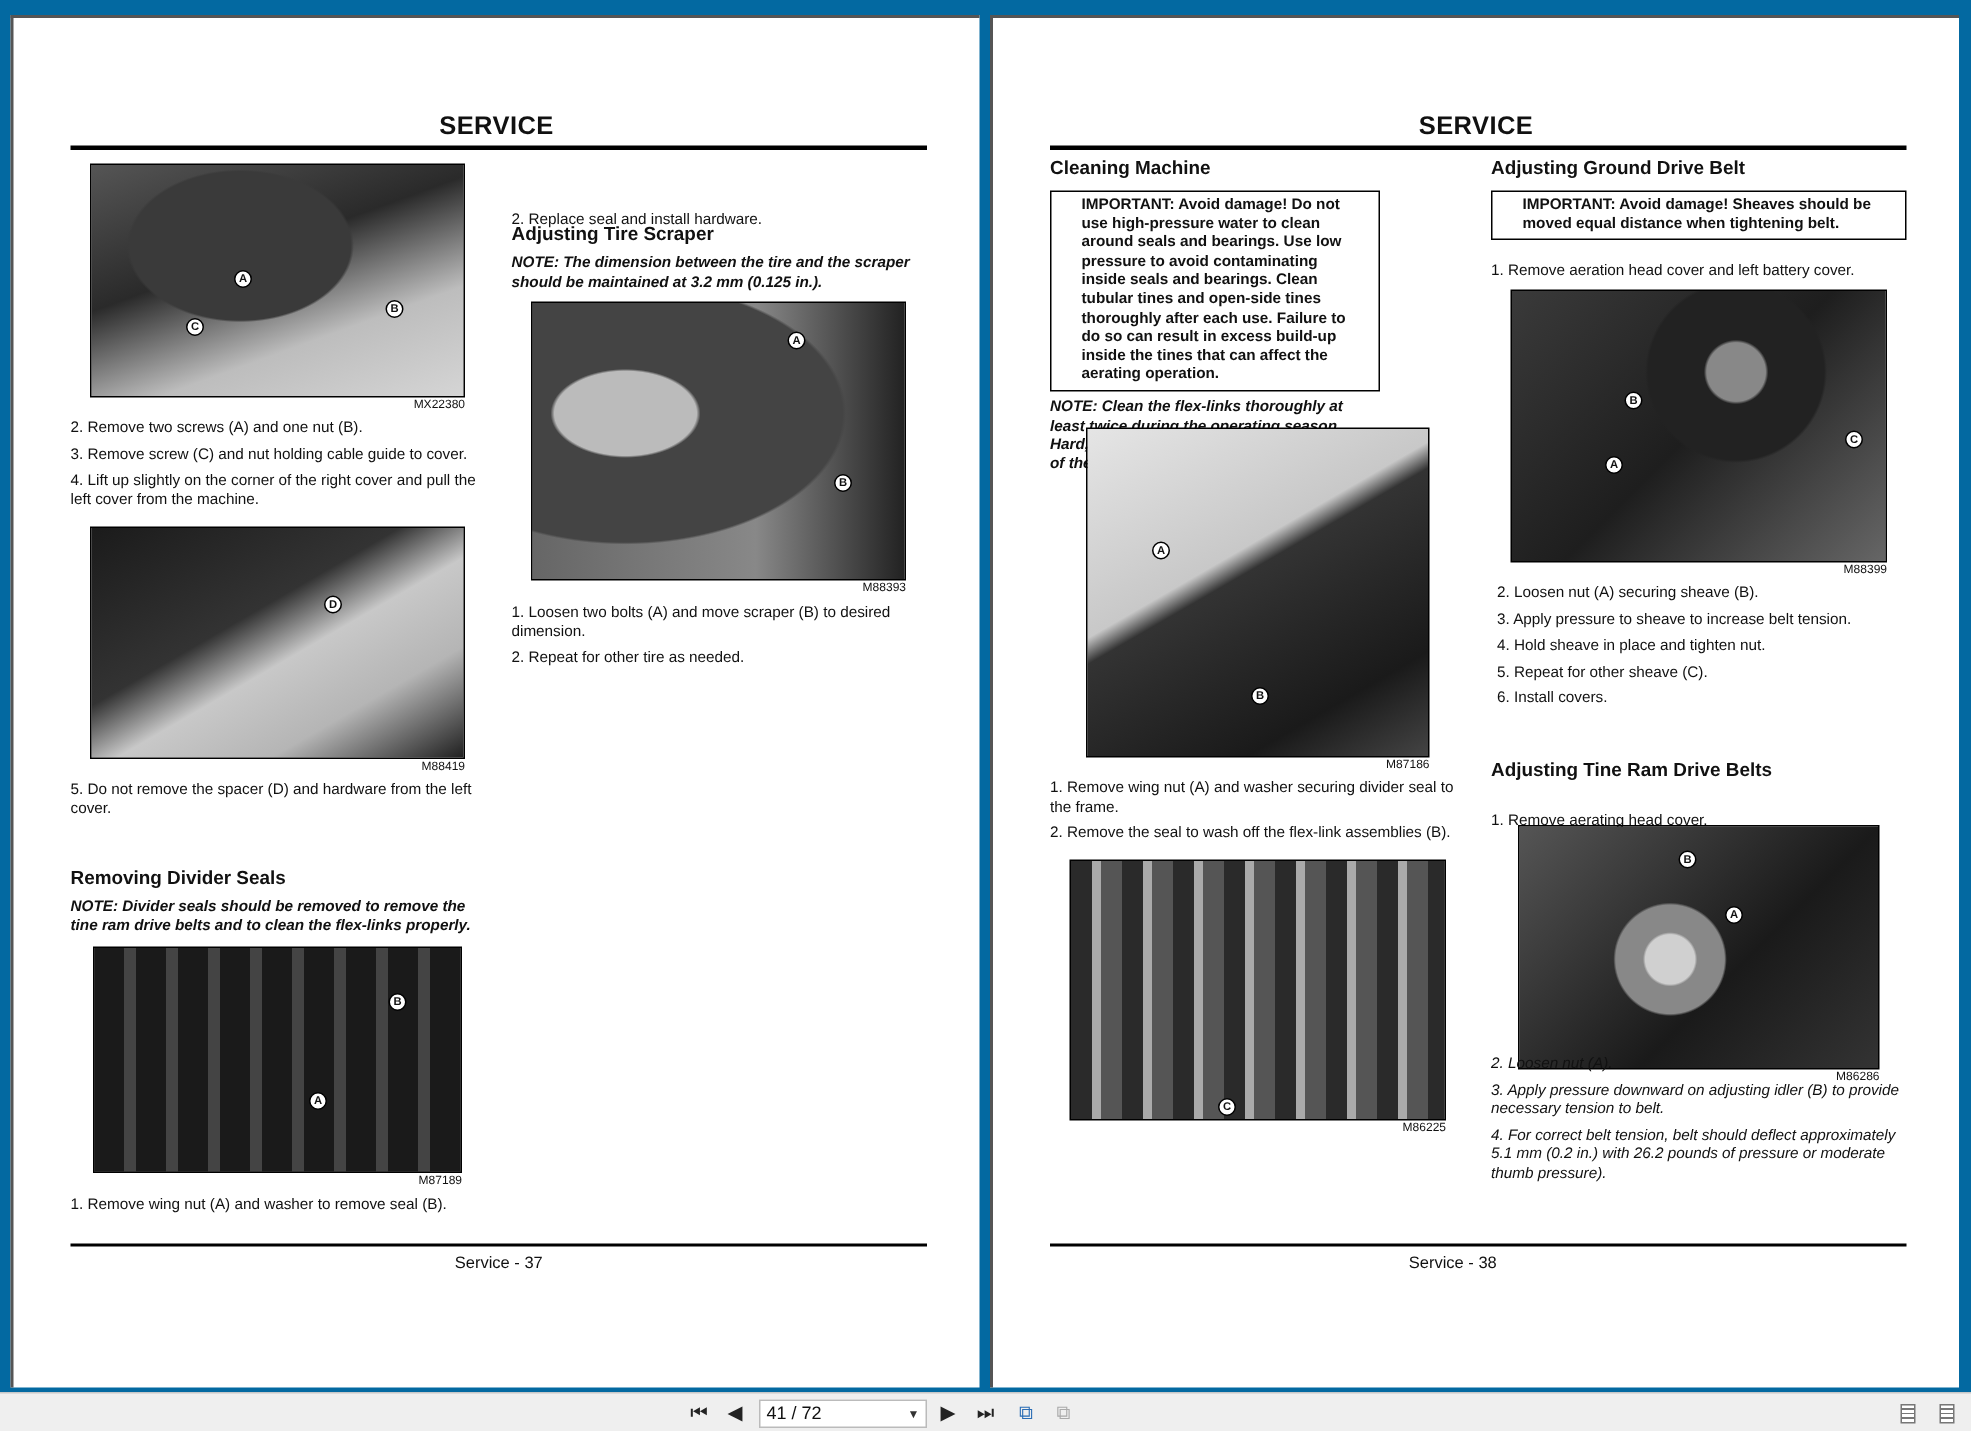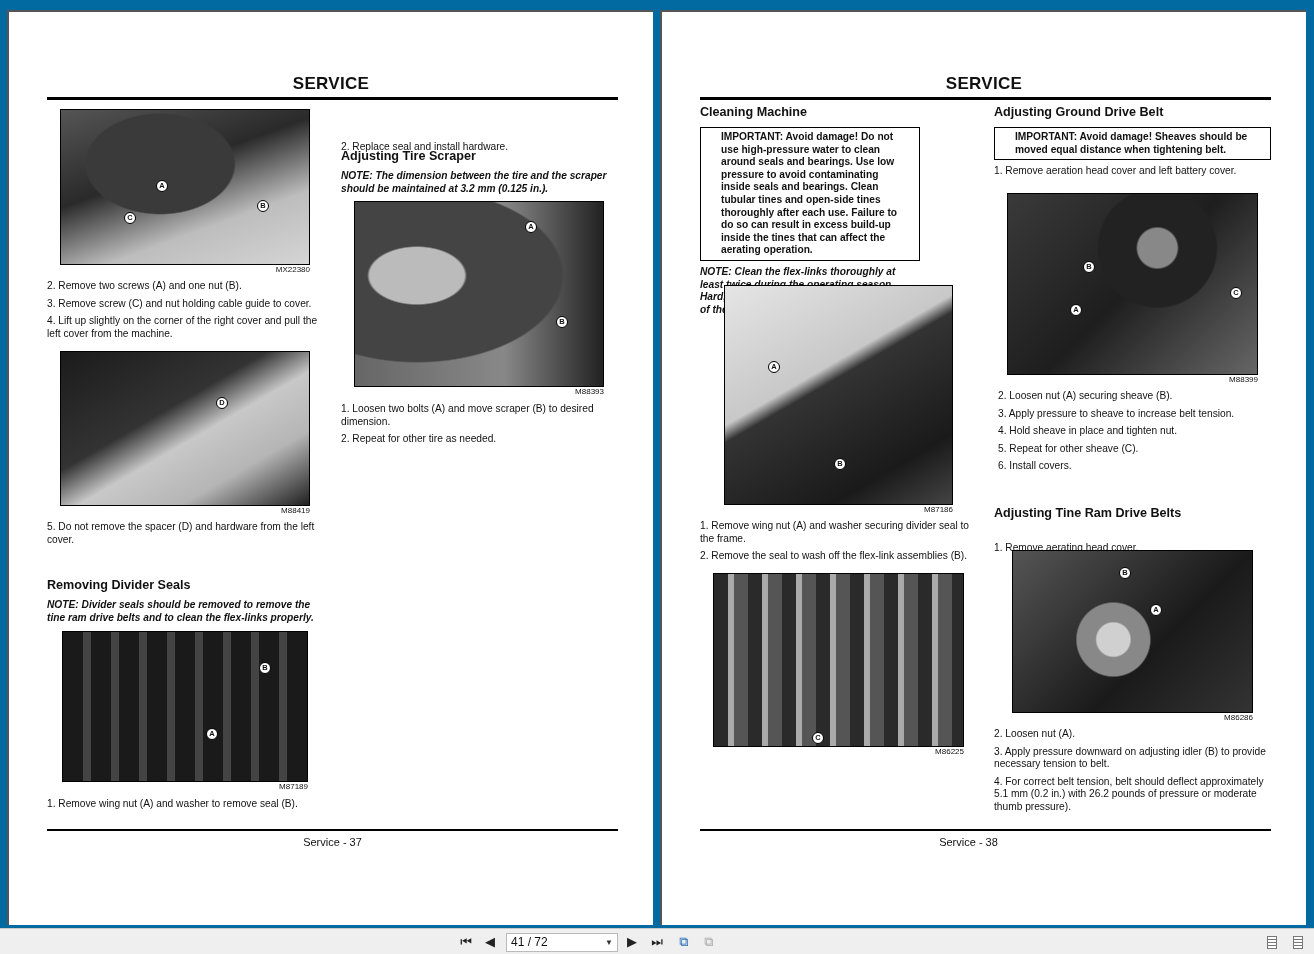--- a/index.html
+++ b/index.html
@@ -135,21 +135,21 @@
     <div class="fig" style="left:51px;top:561px;width:251px;">
       <div class="photo p6" style="height:174px;">
         <div class="callout" style="left:98px;top:158px;">C</div>
       </div>
       <div class="figid">M86225</div>
     </div>
 
     <div class="col" style="left:332px;top:93px;width:277px;">
       <h3>Adjusting Ground Drive Belt</h3>
       <div class="important" style="margin-top:7px;">IMPORTANT: Avoid damage! Sheaves should be moved equal distance when tightening belt.</div>
-      <div class="step" style="margin-top:5px;">1. Remove aeration head cover and left battery cover.</div>
+      <div class="step" style="margin-top:15px;">1. Remove aeration head cover and left battery cover.</div>
     </div>
     <div class="fig" style="left:345px;top:181px;width:251px;">
       <div class="photo p7" style="height:182px;">
         <div class="callout" style="left:75px;top:67px;">B</div>
         <div class="callout" style="left:62px;top:110px;">A</div>
         <div class="callout" style="left:222px;top:93px;">C</div>
       </div>
       <div class="figid">M88399</div>
     </div>
     <div class="col" style="left:336px;top:378px;width:277px;">
@@ -164,21 +164,21 @@
       <h3>Adjusting Tine Ram Drive Belts</h3>
       <div class="step" style="margin-top:21px;">1. Remove aerating head cover.</div>
     </div>
     <div class="fig" style="left:350px;top:538px;width:241px;">
       <div class="photo p8" style="height:163px;">
         <div class="callout" style="left:106px;top:16px;">B</div>
         <div class="callout" style="left:137px;top:53px;">A</div>
       </div>
       <div class="figid">M86286</div>
     </div>
-    <div class="col" style="left:332px;top:716px;width:277px;">
+    <div class="col" style="left:332px;top:692px;width:277px;font-style:italic;">
       <div class="step">2. Loosen nut (A).</div>
       <div class="step">3. Apply pressure downward on adjusting idler (B) to provide necessary tension to belt.</div>
       <div class="step">4. For correct belt tension, belt should deflect approximately 5.1 mm (0.2 in.) with 26.2 pounds of pressure or moderate thumb pressure).</div>
     </div>
 
     <div class="rule-bottom" style="left:38px;width:571px;"></div>
     <div class="footer" style="left:21px;width:571px;">Service - 38</div>
   </div>
 </div>
 

